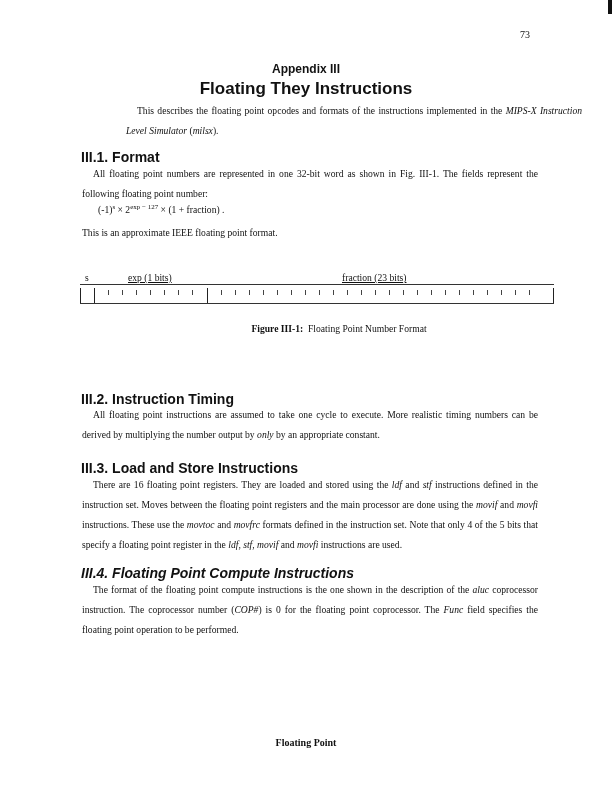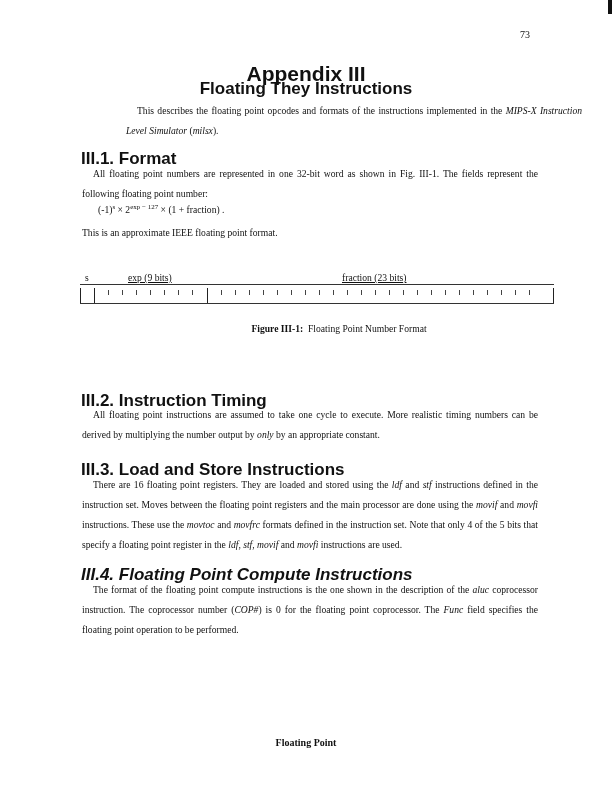--- a/index.html
+++ b/index.html
@@ -2,25 +2,25 @@
 <html><head>
 <meta charset="utf-8">
 <style>
   html, body { margin:0; padding:0; background:#fff; }
   body { width:612px; height:791px; position:relative; overflow:hidden; color:#111;
          font-family:"Liberation Serif", serif; }
   .corner-mark { position:absolute; right:0; top:0; width:4px; height:14px; background:#111; }
   .page-num { position:absolute; left:520px; top:29px; font-size:10px; }
   .title { position:absolute; left:0; width:612px; text-align:center;
            font-family:"Liberation Sans", sans-serif; font-weight:bold; }
-  .t1 { top:62px; font-size:21px; }
+  .t1 { top:62px; font-size:12px; }
   .t2 { top:79px; font-size:17px; }
   .para { position:absolute; left:82px; width:456px; font-size:9.6px; line-height:20px; text-align:justify; }
   .para .first { text-indent:11px; display:block; }
-  .heading { position:absolute; left:81px; font-family:"Liberation Sans", sans-serif; font-weight:bold; font-size:17px; }
+  .heading { position:absolute; left:81px; font-family:"Liberation Sans", sans-serif; font-weight:bold; font-size:14px; }
   .formula { position:absolute; left:98px; top:203px; font-size:9.6px; }
   .formula sup { font-size:7px; vertical-align:4px; }
   i { font-style:italic; }
   .fig { position:absolute; left:80px; top:270px; width:474px; height:40px; }
   .fig .lbl { position:absolute; top:2px; font-size:9.6px; text-decoration:underline; }
   .fig .topline { position:absolute; left:0; right:0; top:14px; height:1px; background:#333; }
   .fig .botline { position:absolute; left:0; right:0; top:33px; height:1px; background:#333; }
   .fig .tick { position:absolute; top:20px; width:1px; height:5px; background:#444; }
   .fig .bigtick { position:absolute; top:18px; width:1px; height:15px; background:#222; }
   .caption { position:absolute; left:0; width:612px; top:323px; text-align:center; font-size:9.6px;margin-left:33px; }
@@ -44,21 +44,21 @@
 <div class="para" style="top:164px;">
   <span class="first">All floating point numbers are represented in one 32-bit word as shown in Fig. III-1.  The fields represent the following floating point number:</span>
 </div>
 <div class="formula">
   <span>(-1)</span><sup>s</sup><span> × 2</span><sup>exp − 127</sup><span> × (1 + fraction) .</span>
 </div>
 <div class="para" style="top:223px;">This is an approximate IEEE floating point format.</div>
 
 <div class="fig">
   <span class="lbl" style="left:5px;text-decoration:none;">s</span>
-  <span class="lbl" style="left:48px;">exp (9 bits)</span>
+  <span class="lbl" style="left:48px;">exp (1 bits)</span>
   <span class="lbl" style="left:262px;">fraction (23 bits)</span>
   <div class="topline"></div>
   <div class="botline"></div>
   <div class="bigtick" style="left:0;"></div>
   <div class="bigtick" style="left:14px;"></div>
   <div class="bigtick" style="left:127px;"></div>
   <div class="bigtick" style="left:473px;"></div>
   <div class="tick" style="left:28px;"></div>
     <div class="tick" style="left:42px;"></div>
     <div class="tick" style="left:56px;"></div>

